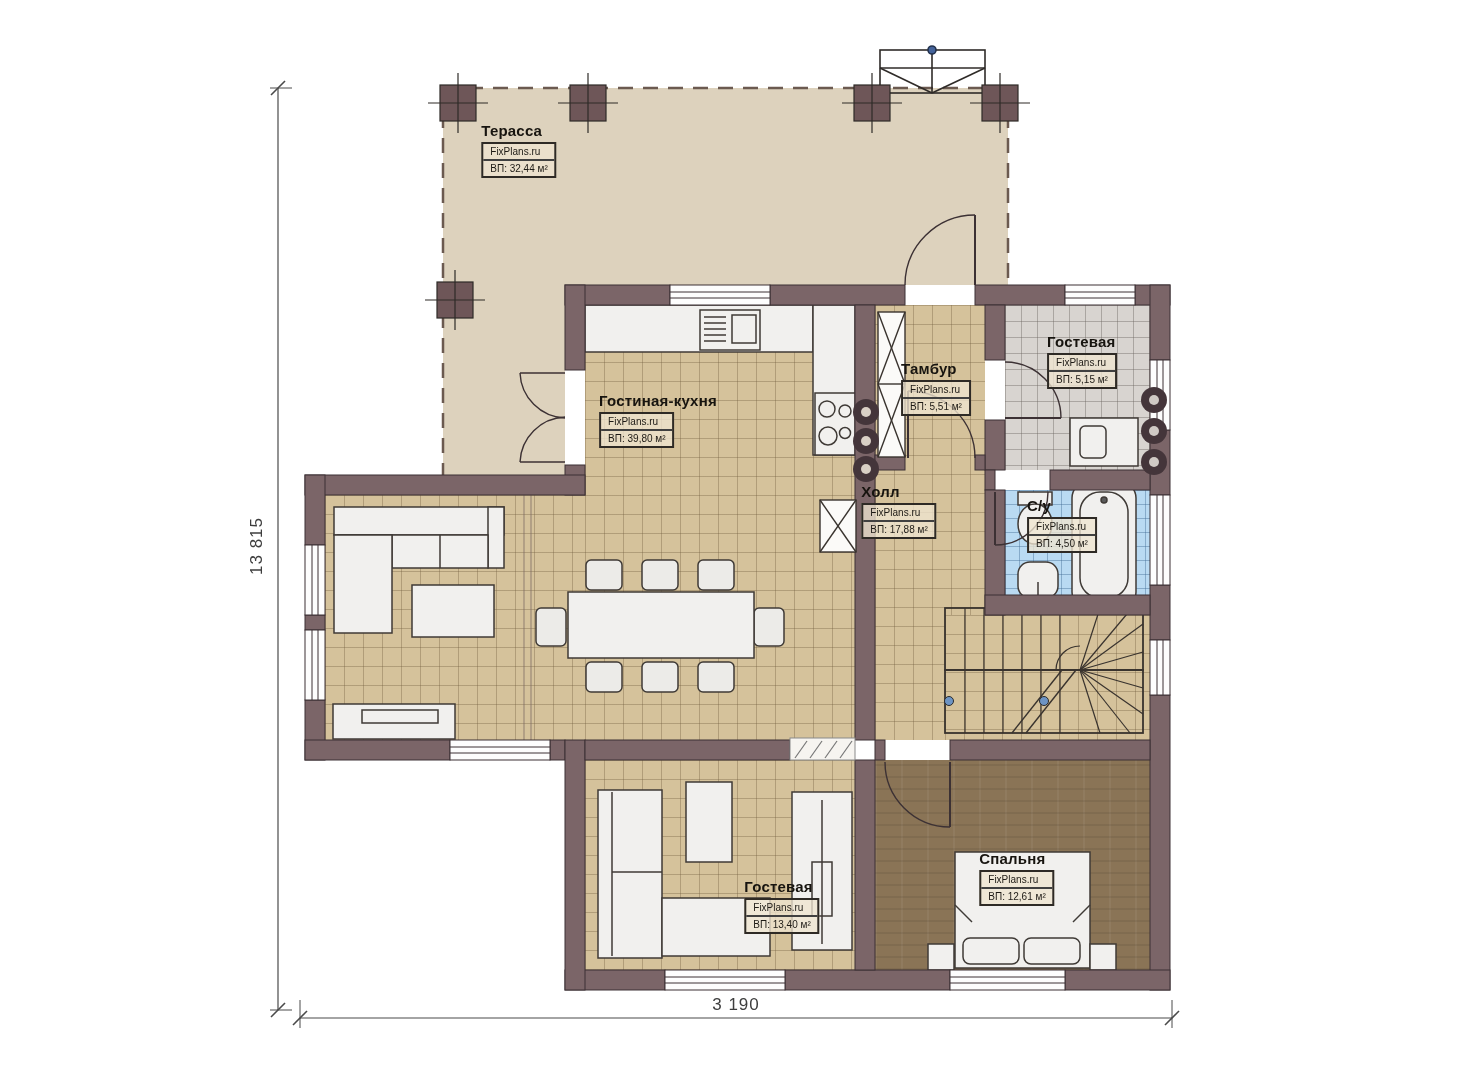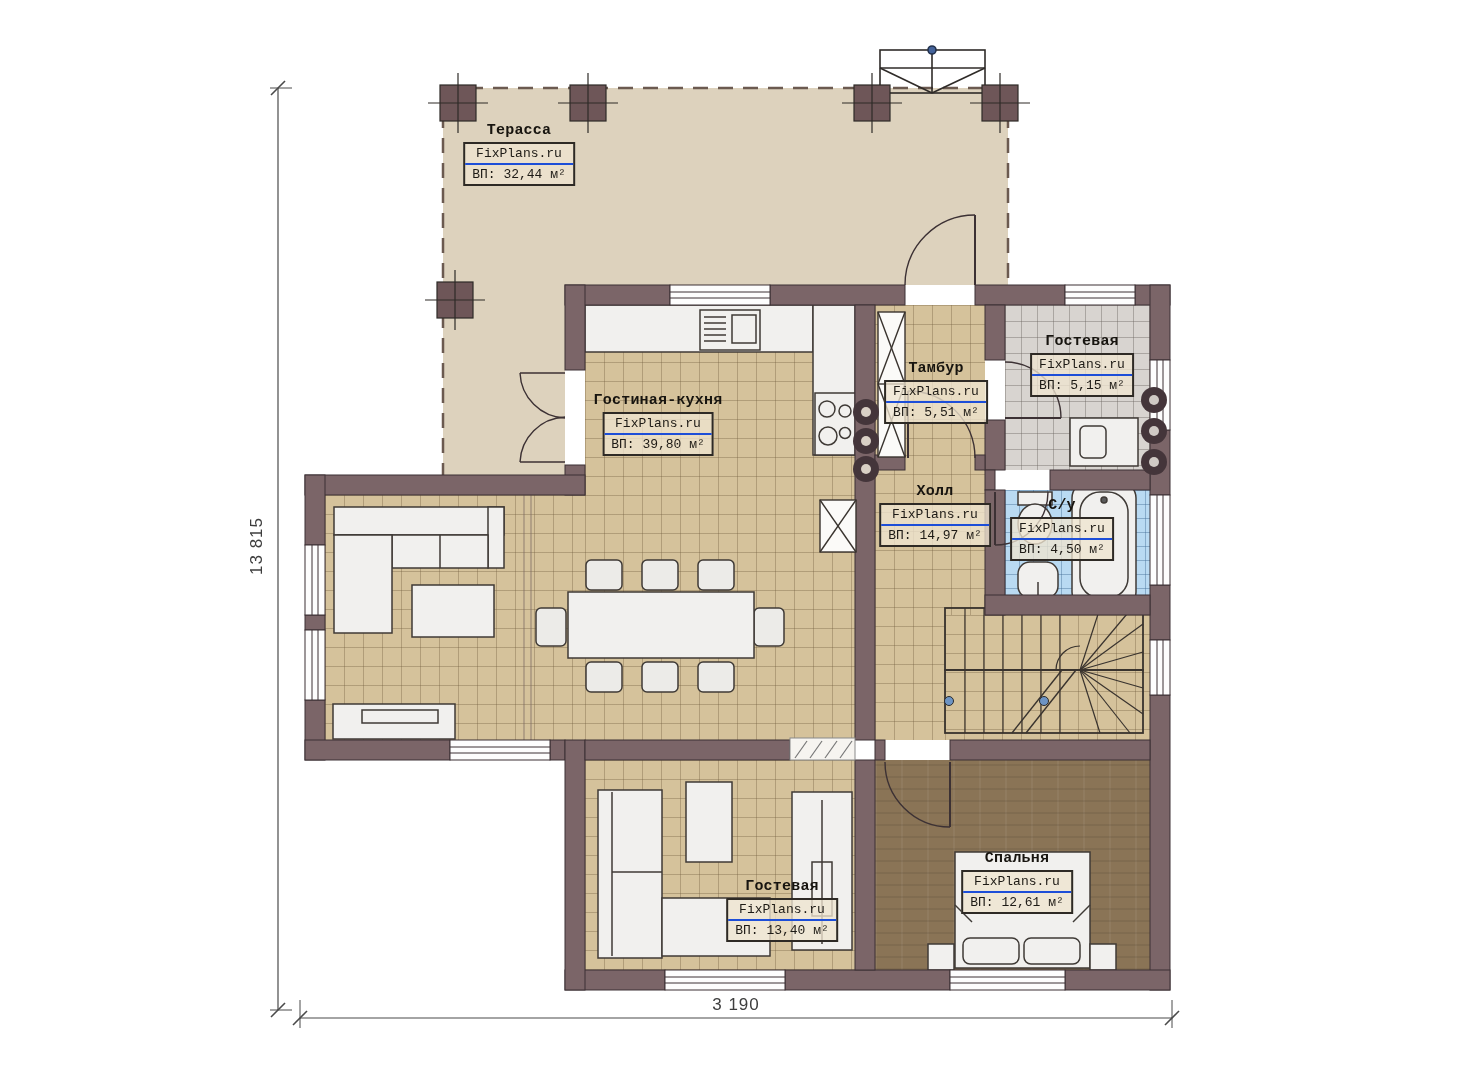--- a/index.html
+++ b/index.html
@@ -16,25 +16,25 @@
     background-size:16px 16px;}
   .blue-tile{background-color:#b9daf2;
     background-image:linear-gradient(rgba(70,112,152,.45) 1px,transparent 1px),
                      linear-gradient(90deg,rgba(70,112,152,.45) 1px,transparent 1px);
     background-size:14px 14px;}
   .terrace{background-color:#ddd2bd;}
   .wood{background-color:#8a7456;
     background-image:repeating-linear-gradient(0deg,rgba(0,0,0,.07) 0 2px,transparent 2px 12px),
                      repeating-linear-gradient(90deg,rgba(255,255,255,.05) 0 2px,transparent 2px 26px);}
   svg#overlay{position:absolute;left:0;top:0;z-index:3;}
-  .room-label{position:absolute;transform:translateX(-50%);text-align:center;z-index:5;font-family:Liberation Mono, monospace;}
+  .room-label{position:absolute;transform:translateX(-50%);text-align:left;z-index:5;}
   .room-title{font-weight:bold;font-size:15px;color:#17140f;margin-bottom:3px;letter-spacing:.2px;}
   .room-box{border:2px solid #2e2a25;background:rgba(238,228,207,.78);display:inline-block;}
-  .room-box-row{font-size:13px;color:#1d1a15;padding:2px 7px;white-space:nowrap;}
-  .room-box-row + .room-box-row{border-top:2px solid #1d4ed8;}
+  .room-box-row{font-size:10px;color:#1d1a15;padding:2px 7px;white-space:nowrap;}
+  .room-box-row + .room-box-row{border-top:2px solid #404040;}
   .dim-label{position:absolute;font-size:17px;color:#3e3e3e;z-index:5;letter-spacing:1px;}
   .dim-left{left:228px;top:536px;transform:rotate(-90deg);}
   .dim-bottom{left:736px;top:995px;transform:translateX(-50%);}
 </style>
 </head>
 <body>
 
 <div id="canvas">
 
   <div class="floor terrace" style="left:443px;top:88px;width:565px;height:197px"></div>
@@ -415,25 +415,25 @@
   </div>
 
   <div class="room-label" style="left:1082px;top:333px">
     <div class="room-title">Гостевая</div>
     <div class="room-box">
       <div class="room-box-row">FixPlans.ru</div>
       <div class="room-box-row">ВП: 5,15 м²</div>
     </div>
   </div>
 
-  <div class="room-label" style="left:935px;top:483px">
+  <div class="room-label" style="left:899px;top:483px">
     <div class="room-title">Холл</div>
     <div class="room-box">
       <div class="room-box-row">FixPlans.ru</div>
-      <div class="room-box-row">ВП: 14,97 м²</div>
+      <div class="room-box-row">ВП: 17,88 м²</div>
     </div>
   </div>
 
   <div class="room-label" style="left:1062px;top:497px">
     <div class="room-title">С/у</div>
     <div class="room-box">
       <div class="room-box-row">FixPlans.ru</div>
       <div class="room-box-row">ВП: 4,50 м²</div>
     </div>
   </div>

